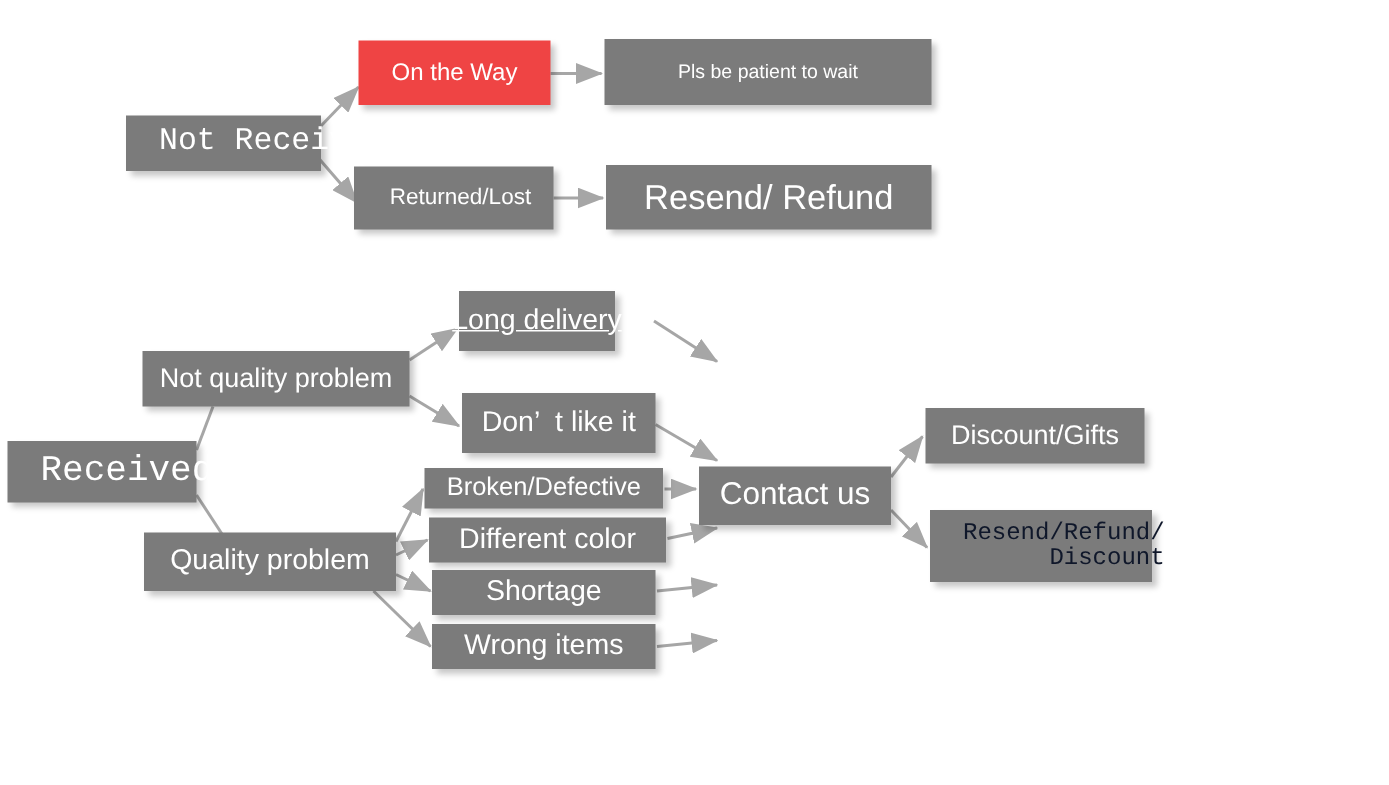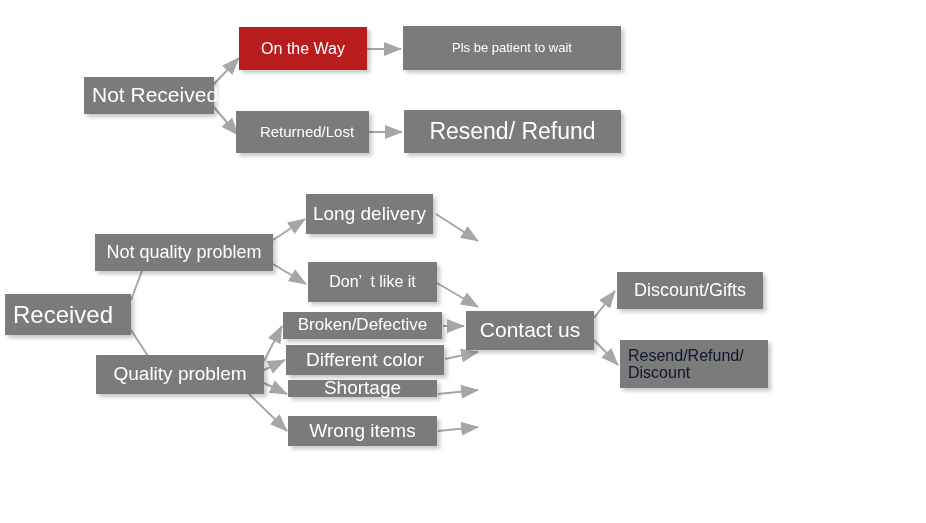--- a/index.html
+++ b/index.html
@@ -37,22 +37,23 @@
     justify-content: center;
     text-align: center;
     line-height: 1.08;
     box-shadow: 3px 3px 4px rgba(0,0,0,0.22);
     white-space: pre;
     letter-spacing: 0px;
     padding: 0 4px;
   }
   .node.left-align {
     justify-content: flex-start;
-    text-align: left;
-    padding-left: 8px;
+    text-align: right;
+    padding-left: 22px;
+    font-family: Liberation Mono, monospace;
   }
   .node .label { display: block; }
 </style>
 </head>
 <body>
 
 <div id="canvas">
   <svg id="edges" viewBox="0 0 926 523" xmlns="http://www.w3.org/2000/svg">
     <defs>
       <marker id="arrowhead" markerWidth="9" markerHeight="7" refX="8.5" refY="3.5" orient="auto" markerUnits="strokeWidth">
@@ -77,31 +78,31 @@
         <polyline points="443,326 464,326" fill="none" stroke="#a6a6a6" stroke-width="2" marker-end="url(#arrowhead)"></polyline>
         <polyline points="445,359 478,352" fill="none" stroke="#a6a6a6" stroke-width="2" marker-end="url(#arrowhead)"></polyline>
         <polyline points="438,394 478,390" fill="none" stroke="#a6a6a6" stroke-width="2" marker-end="url(#arrowhead)"></polyline>
         <polyline points="438,431 478,427" fill="none" stroke="#a6a6a6" stroke-width="2" marker-end="url(#arrowhead)"></polyline>
         <polyline points="594,318 615,291" fill="none" stroke="#a6a6a6" stroke-width="2" marker-end="url(#arrowhead)"></polyline>
         <polyline points="594,340 618,365" fill="none" stroke="#a6a6a6" stroke-width="2" marker-end="url(#arrowhead)"></polyline>
       </g>
   </svg>
   <div id="node-layer">
       <div class="node left-align" style="left: 84px; top: 77px; width: 130px; height: 37px; font-size: 21px; background: rgb(123, 123, 123); color: rgb(255, 255, 255);"><span class="label">Not Received</span></div>
-      <div class="node" style="left: 239px; top: 27px; width: 128px; height: 43px; font-size: 16px; background: #b91c1c; color: rgb(255, 255, 255);"><span class="label">On the Way</span></div>
+      <div class="node" style="left: 239px; top: 27px; width: 128px; height: 43px; font-size: 16px; background: #ef4444; color: rgb(255, 255, 255);"><span class="label">On the Way</span></div>
       <div class="node" style="left: 403px; top: 26px; width: 218px; height: 44px; font-size: 13px; background: rgb(123, 123, 123); color: rgb(255, 255, 255);"><span class="label">Pls be patient to wait</span></div>
       <div class="node" style="left: 236px; top: 111px; width: 133px; height: 42px; font-size: 15px; background: rgb(123, 123, 123); color: rgb(255, 255, 255); padding-left: 13px;"><span class="label">Returned/Lost</span></div>
       <div class="node" style="left: 404px; top: 110px; width: 217px; height: 43px; font-size: 23px; background: rgb(123, 123, 123); color: rgb(255, 255, 255);"><span class="label">Resend/ Refund</span></div>
       <div class="node left-align" style="left: 5px; top: 294px; width: 126px; height: 41px; font-size: 24px; background: rgb(123, 123, 123); color: rgb(255, 255, 255);"><span class="label">Received</span></div>
       <div class="node" style="left: 95px; top: 234px; width: 178px; height: 37px; font-size: 18px; background: rgb(123, 123, 123); color: rgb(255, 255, 255);"><span class="label">Not quality problem</span></div>
       <div class="node" style="left: 96px; top: 355px; width: 168px; height: 39px; font-size: 19px; background: rgb(123, 123, 123); color: rgb(255, 255, 255);"><span class="label">Quality problem</span></div>
-      <div class="node" style="left: 306px; top: 194px; width: 127px; height: 40px; font-size: 19px; background: rgb(123, 123, 123); color: rgb(255, 255, 255);"><span class="label">Long delivery</span></div>
-      <div class="node" style="left: 308px; top: 262px; width: 129px; height: 40px; font-size: 16px; background: rgb(123, 123, 123); color: rgb(255, 255, 255);"><span class="label">Don’  t like it</span></div>
+      <div class="node" style="left: 306px; top: 194px; width: 104px; height: 40px; font-size: 19px; background: rgb(123, 123, 123); color: rgb(255, 255, 255); text-decoration: underline;"><span class="label">Long delivery</span></div>
+      <div class="node" style="left: 308px; top: 262px; width: 129px; height: 40px; font-size: 19px; background: rgb(123, 123, 123); color: rgb(255, 255, 255);"><span class="label">Don’  t like it</span></div>
       <div class="node" style="left: 283px; top: 312px; width: 159px; height: 27px; font-size: 17px; background: rgb(123, 123, 123); color: rgb(255, 255, 255);"><span class="label">Broken/Defective</span></div>
       <div class="node" style="left: 286px; top: 345px; width: 158px; height: 30px; font-size: 19px; background: rgb(123, 123, 123); color: rgb(255, 255, 255);"><span class="label">Different color</span></div>
-      <div class="node" style="left: 288px; top: 380px; width: 149px; height: 17px; font-size: 19px; background: rgb(123, 123, 123); color: rgb(255, 255, 255);"><span class="label">Shortage</span></div>
+      <div class="node" style="left: 288px; top: 380px; width: 149px; height: 30px; font-size: 19px; background: rgb(123, 123, 123); color: rgb(255, 255, 255);"><span class="label">Shortage</span></div>
       <div class="node" style="left: 288px; top: 416px; width: 149px; height: 30px; font-size: 19px; background: rgb(123, 123, 123); color: rgb(255, 255, 255);"><span class="label">Wrong items</span></div>
       <div class="node" style="left: 466px; top: 311px; width: 128px; height: 39px; font-size: 21px; background: rgb(123, 123, 123); color: rgb(255, 255, 255);"><span class="label">Contact us</span></div>
       <div class="node" style="left: 617px; top: 272px; width: 146px; height: 37px; font-size: 18px; background: rgb(123, 123, 123); color: rgb(255, 255, 255);"><span class="label">Discount/Gifts</span></div>
       <div class="node left-align" style="left: 620px; top: 340px; width: 148px; height: 48px; font-size: 16px; background: rgb(123, 123, 123); color: #0f172a;"><span class="label">Resend/Refund/
 Discount</span></div>
     </div>
 </div>
 
 </body></html>

